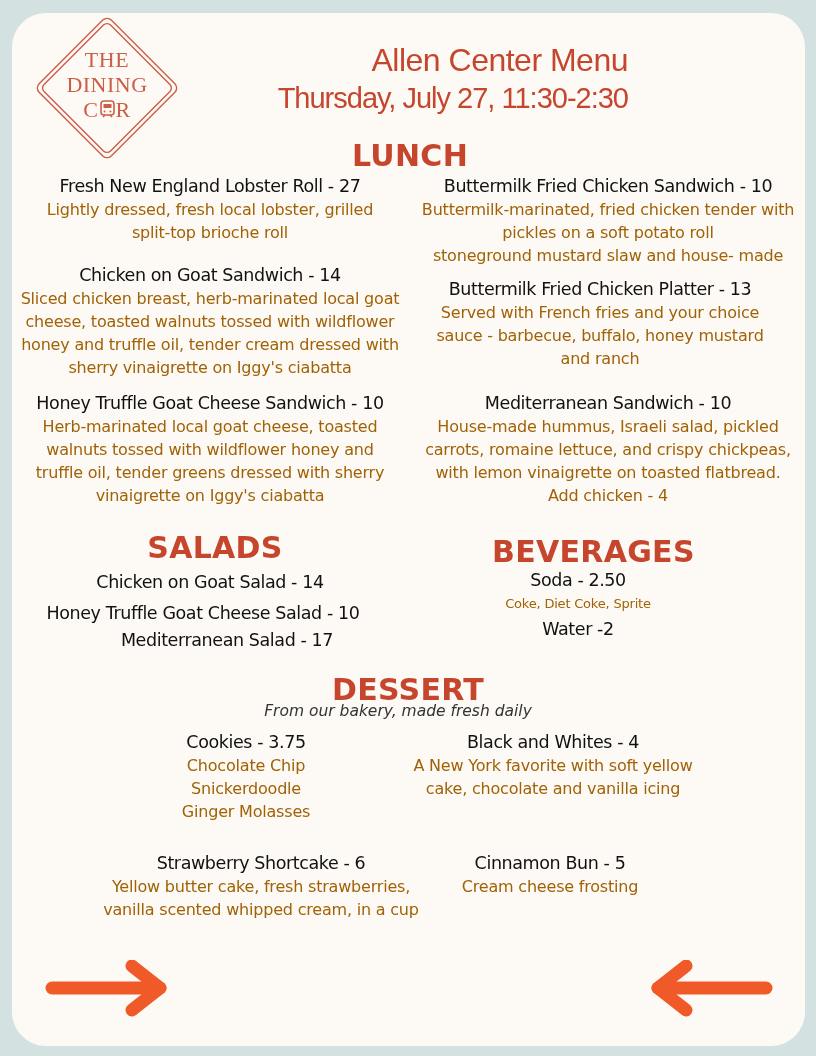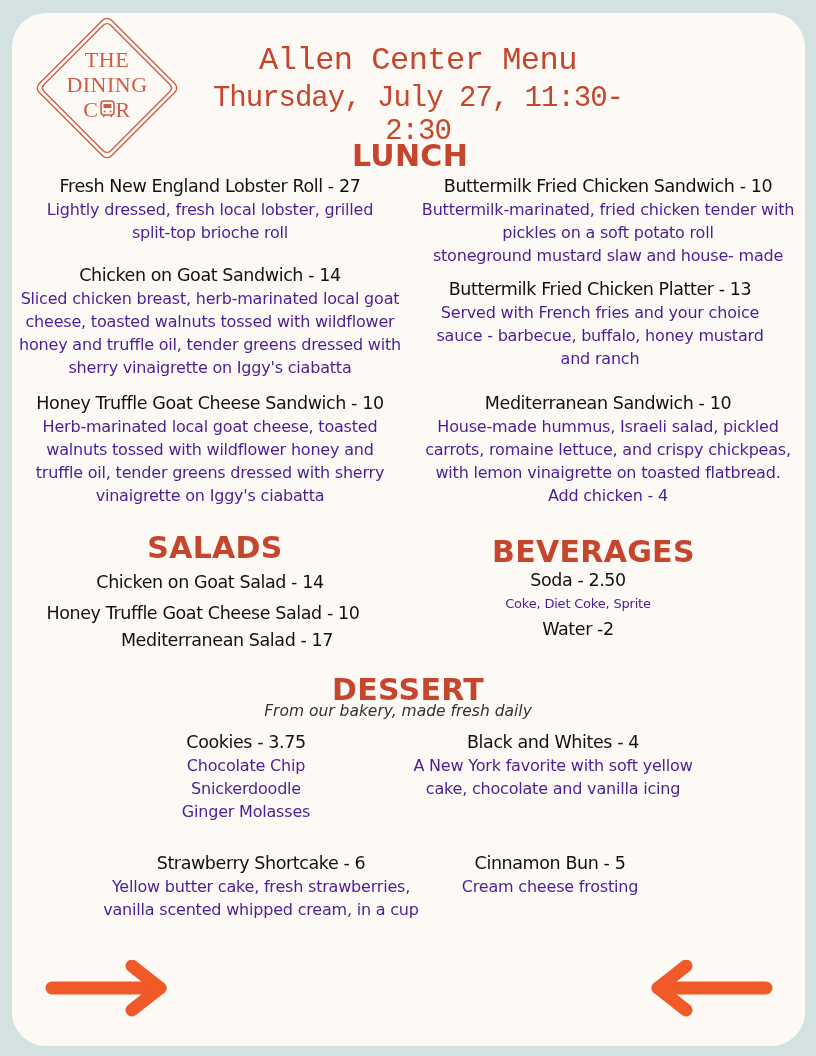--- a/index.html
+++ b/index.html
@@ -13,32 +13,32 @@
   }
   .logo {
     position:absolute; left:26px; top:7px; width:162px; height:162px;
   }
   .logo svg { position:absolute; left:0; top:0; }
   .logo-text {
     position:absolute; left:0; top:40px; width:162px; text-align:center;
     font-family:"Liberation Serif", serif; color:#cc5e48; font-size:22px; line-height:25px; letter-spacing:0.5px;
   }
   .title {
-    position:absolute; left:208px; width:420px; text-align:center; color:#c5452d;
-    font-family:Liberation Mono, monospace;
+    position:absolute; left:208px; width:420px; text-align:right; color:#c5452d;
+    font-family:Liberation Sans, sans-serif;
   }
   .title.t1 { top:42px; font-size:32px; letter-spacing:-0.5px; }
   .title.t2 { top:82px; font-size:29px; letter-spacing:-1px; }
   .section-head {
     position:absolute; color:#c5452d; font-weight:bold; font-size:30px; text-align:center;
     font-family:"DejaVu Sans", sans-serif; letter-spacing:0.3px;
   }
   .item { position:absolute; text-align:center; }
   .item .name { font-size:17.5px; color:#111; line-height:23px; letter-spacing:-0.4px; }
-  .item .desc { font-size:16px; color:#4c1d95; line-height:23px; letter-spacing:-0.2px; }
+  .item .desc { font-size:16px; color:#a16207; line-height:23px; letter-spacing:-0.2px; }
   .sub { position:absolute; text-align:center; font-size:15.5px; color:#333; font-style:italic; }
   .arrow { position:absolute; }
 </style>
 </head>
 <body>
 
 <div class="card"></div>
 
 <div class="logo">
   <svg width="162" height="162" viewBox="0 0 162 162">
@@ -67,21 +67,21 @@
 
 <div class="item" style="left:12px;top:175px;width:396px;">
   <div class="name">Fresh New England Lobster Roll - 27</div>
   <div class="desc">Lightly dressed, fresh local lobster, grilled</div>
   <div class="desc">split-top brioche roll</div>
 </div>
 <div class="item" style="left:12px;top:264px;width:396px;">
   <div class="name">Chicken on Goat Sandwich - 14</div>
   <div class="desc">Sliced chicken breast, herb-marinated local goat</div>
   <div class="desc">cheese, toasted walnuts tossed with wildflower</div>
-  <div class="desc">honey and truffle oil, tender greens dressed with</div>
+  <div class="desc">honey and truffle oil, tender cream dressed with</div>
   <div class="desc">sherry vinaigrette on Iggy's ciabatta</div>
 </div>
 <div class="item" style="left:12px;top:392px;width:396px;">
   <div class="name">Honey Truffle Goat Cheese Sandwich - 10</div>
   <div class="desc">Herb-marinated local goat cheese, toasted</div>
   <div class="desc">walnuts tossed with wildflower honey and</div>
   <div class="desc">truffle oil, tender greens dressed with sherry</div>
   <div class="desc">vinaigrette on Iggy's ciabatta</div>
 </div>
 

